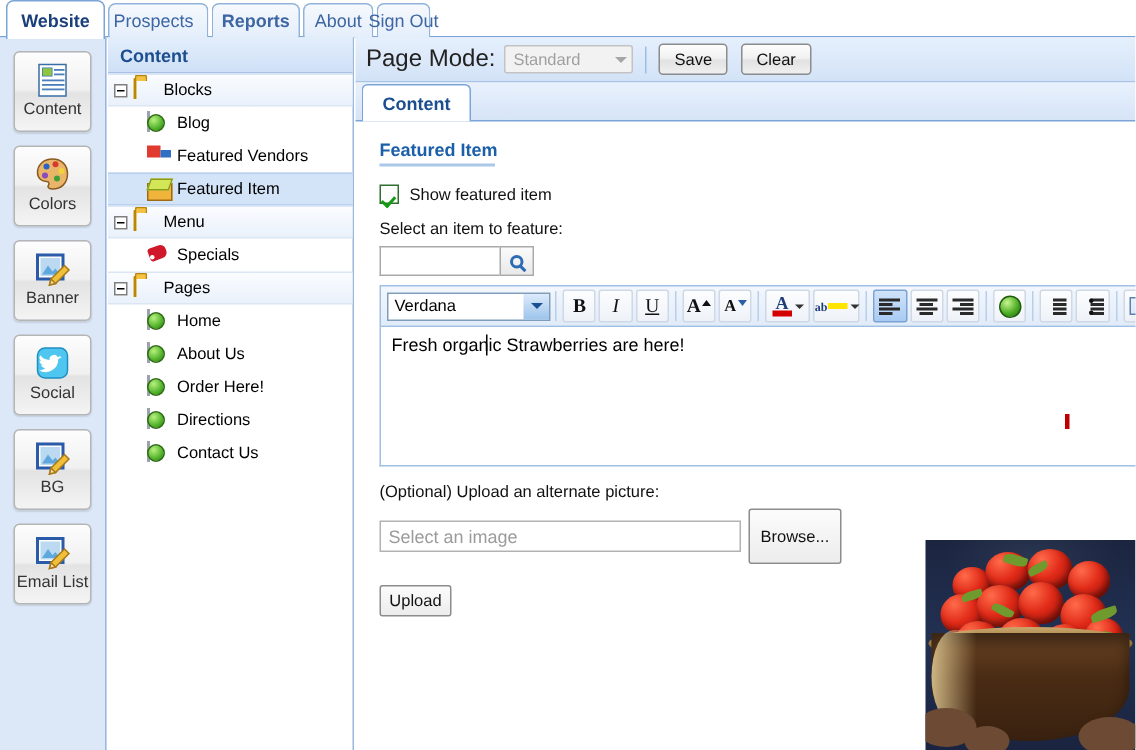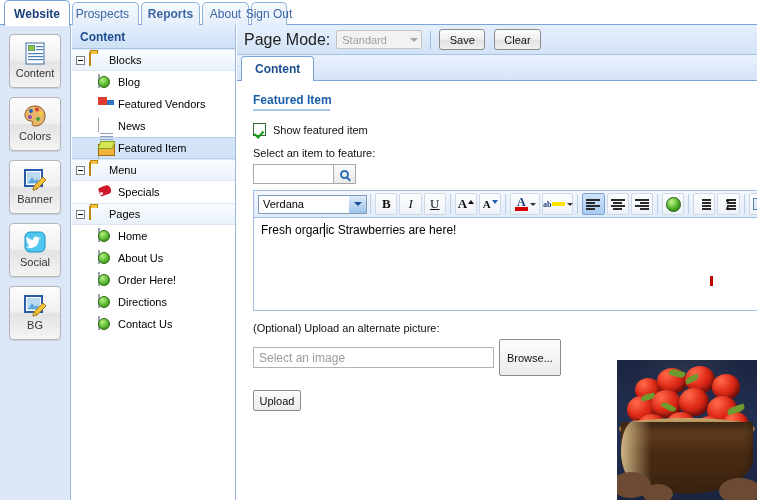--- a/index.html
+++ b/index.html
@@ -370,20 +370,32 @@
         <rect x="3" y="4" width="17" height="16" fill="#ffffff" stroke="#2a5ba8" stroke-width="2"></rect>
         <rect x="5" y="6" width="13" height="12" fill="#bcd9f2"></rect>
         <path d="M6 17l4-6 3 4 2-2 3 4z" fill="#5fa8dd"></path>
         <path d="M12 20l9-9 3 3-9 9-4 1z" fill="#f0c03a" stroke="#a8781a"></path>
         <path d="M12 20l-1 4 4-1z" fill="#f5e0a0" stroke="#a8781a"></path>
       </svg>
     </span>
     <span class="lbl">BG</span>
   </div>
 
+  <div class="railbtn">
+    <span class="ic">
+      <svg width="26" height="26" viewBox="0 0 26 26">
+        <rect x="3" y="4" width="17" height="16" fill="#ffffff" stroke="#2a5ba8" stroke-width="2"></rect>
+        <rect x="5" y="6" width="13" height="12" fill="#bcd9f2"></rect>
+        <path d="M6 17l4-6 3 4 2-2 3 4z" fill="#5fa8dd"></path>
+        <path d="M12 20l9-9 3 3-9 9-4 1z" fill="#f0c03a" stroke="#a8781a"></path>
+        <path d="M12 20l-1 4 4-1z" fill="#f5e0a0" stroke="#a8781a"></path>
+      </svg>
+    </span>
+    <span class="lbl">Email List</span>
+  </div>
 </div>
 
 <div id="tree">
   <div id="treehead">
     <span>Content</span>
   </div>
 
   <div class="trow group">
     <span class="expander"></span>
     <span class="tico"><span class="folder"></span></span>
@@ -395,25 +407,20 @@
     <span class="tico"><span class="pageicon"></span></span>
     <span>Blog</span>
   </div>
 
   <div class="trow">
     <span class="indent"></span>
     <span class="tico"><span class="truck"></span></span>
     <span>Featured Vendors</span>
   </div>
 
-  <div class="trow">
-    <span class="indent"></span>
-    <span class="tico"><span class="docicon"><i></i><i></i><i></i><i></i><i></i></span></span>
-    <span>News</span>
-  </div>
 
   <div class="trow sel">
     <span class="indent"></span>
     <span class="tico"><span class="box3d"></span></span>
     <span>Featured Item</span>
   </div>
 
   <div class="trow group">
     <span class="expander"></span>
     <span class="tico"><span class="folder"></span></span>

